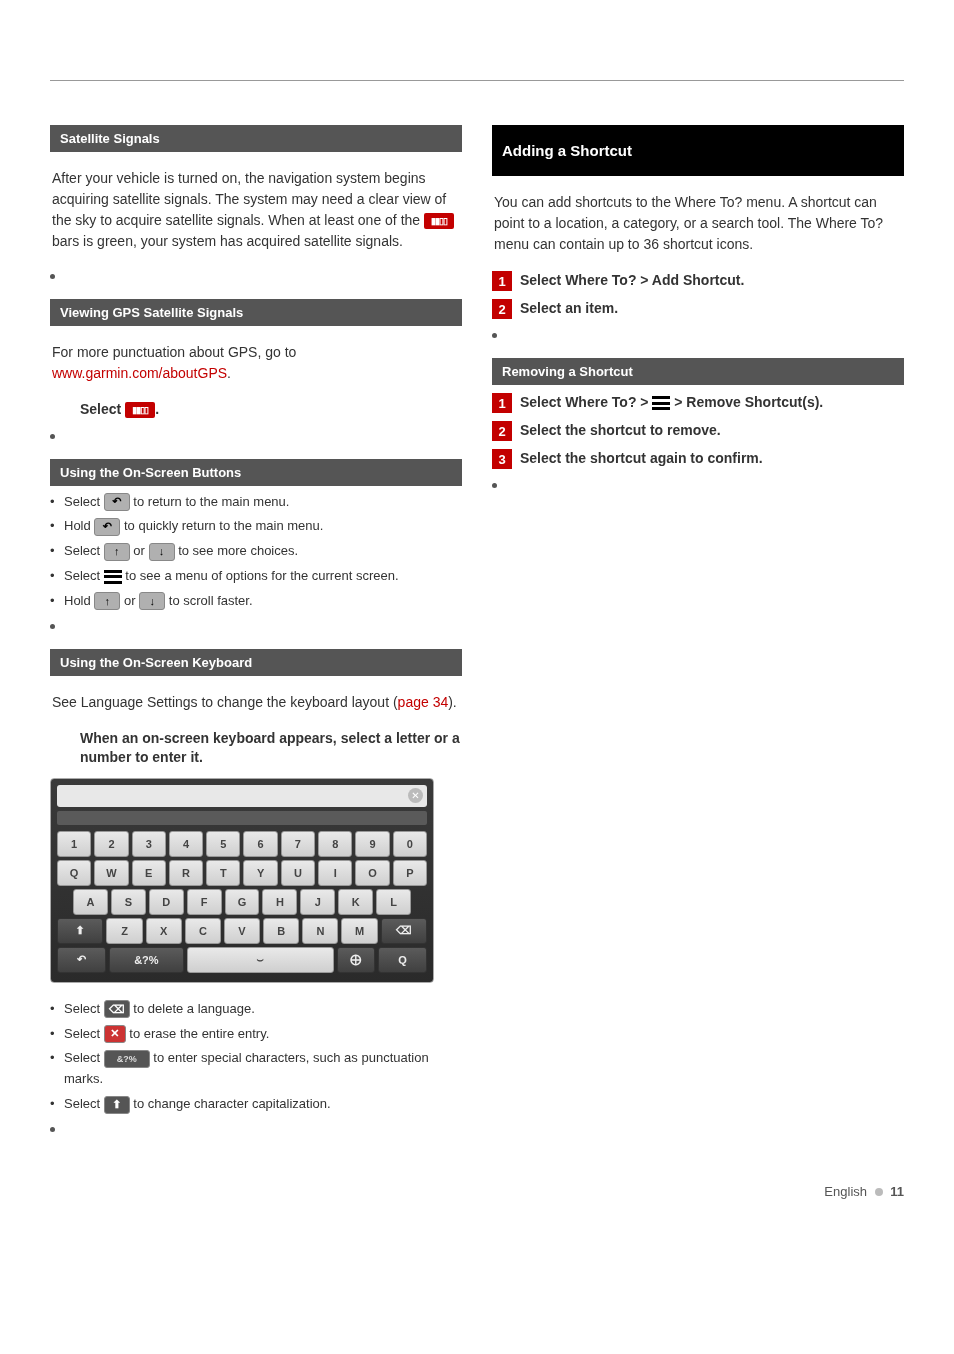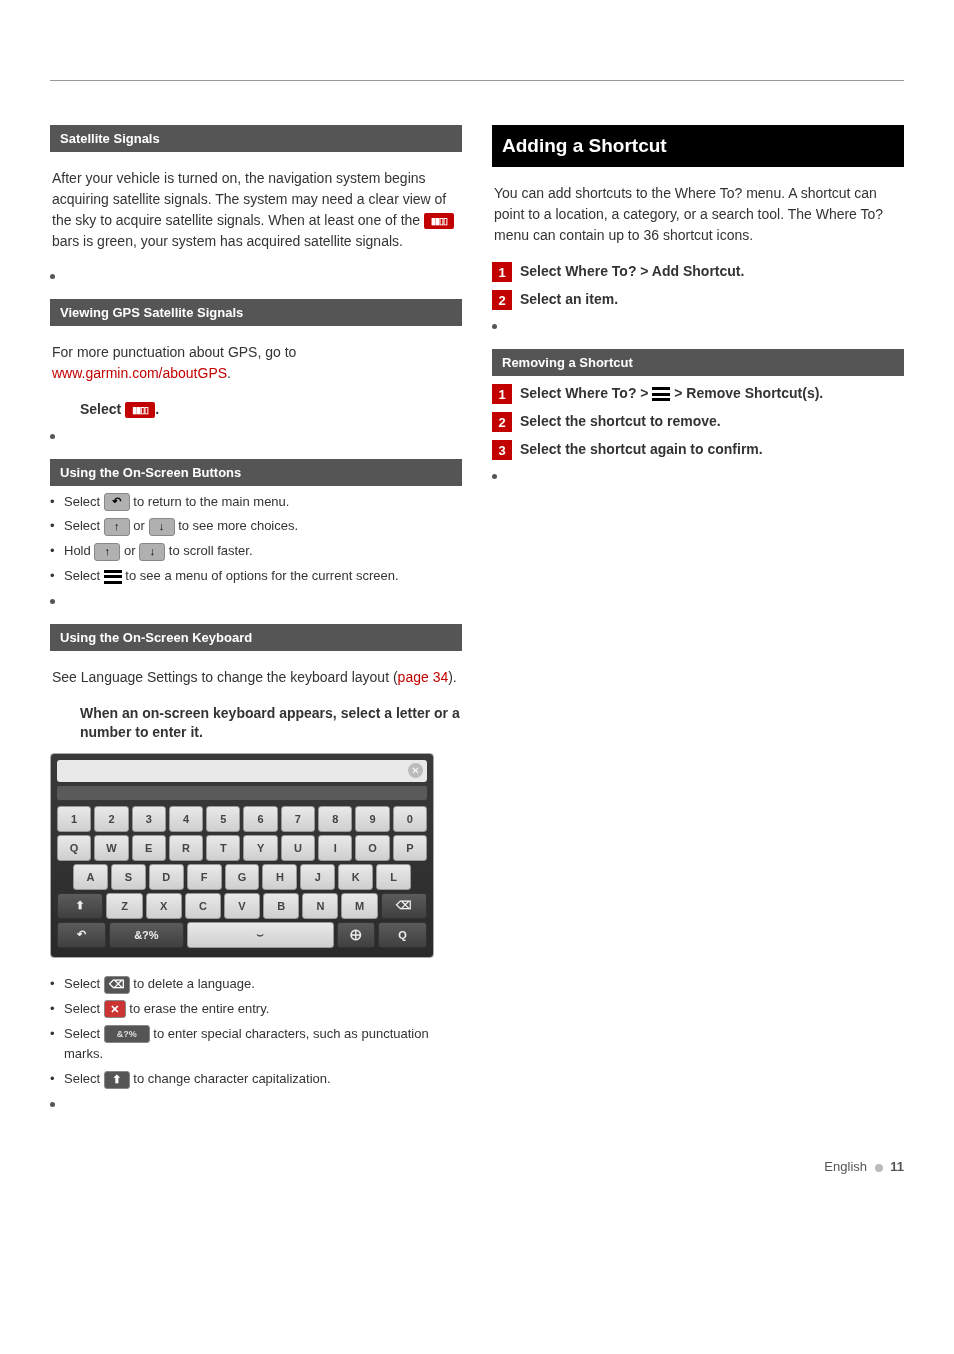--- a/index.html
+++ b/index.html
@@ -20,22 +20,22 @@
     gap: 30px;
   }
   .col {
     flex: 1;
     min-width: 0;
   }
   .section-header {
     background: #000;
     color: #fff;
     font-weight: bold;
-    padding: 10px 10px;
-    font-size: 19px;
+    padding: 17px 10px;
+    font-size: 15px;
     margin-top: 14px;
   }
   .subsection-header {
     background: #555;
     color: #fff;
     font-weight: bold;
     padding: 6px 10px;
     font-size: 13px;
     margin-top: 14px;
   }
@@ -259,23 +259,24 @@
       </span>
     </div>
     <div class="dot-divider">
         <div class="d"></div>
         <hr>
       </div>
 
     <div class="subsection-header">Using the On-Screen Buttons</div>
     <ul class="bullets">
       <li><span>Select </span><span class="small-icon">↶</span><span> to return to the main menu.</span></li>
+      <li><span>Hold </span><span class="small-icon">↶</span><span> to quickly return to the main menu.</span></li>
       <li><span>Select </span><span class="small-icon">↑</span><span> or </span><span class="small-icon">↓</span><span> to see more choices.</span></li>
+      <li><span>Select </span><span class="menu-lines"><span></span></span><span> to see a menu of options for the current screen.</span></li>
       <li><span>Hold </span><span class="small-icon">↑</span><span> or </span><span class="small-icon">↓</span><span> to scroll faster.</span></li>
-      <li><span>Select </span><span class="menu-lines"><span></span></span><span> to see a menu of options for the current screen.</span></li>
     </ul>
     <div class="dot-divider">
         <div class="d"></div>
         <hr>
       </div>
 
     <div class="subsection-header">Using the On-Screen Keyboard</div>
     <p class="body-text">
       <span>See Language Settings to change the keyboard layout (</span><span class="link">page 34</span><span>).</span>
     </p>

